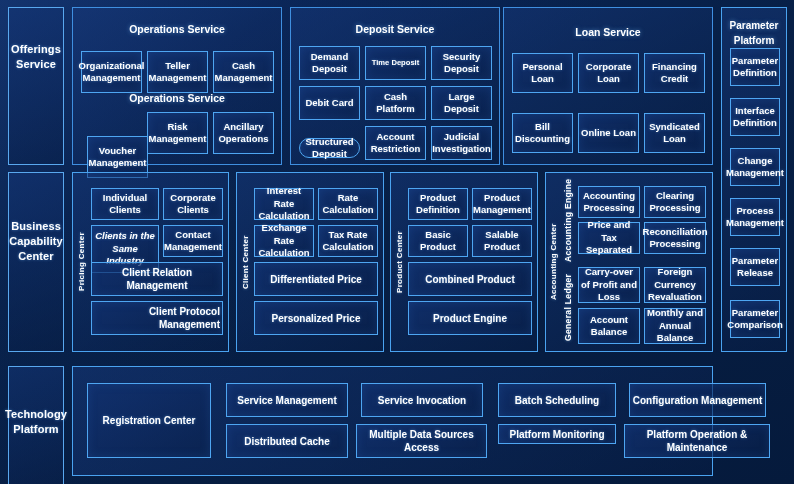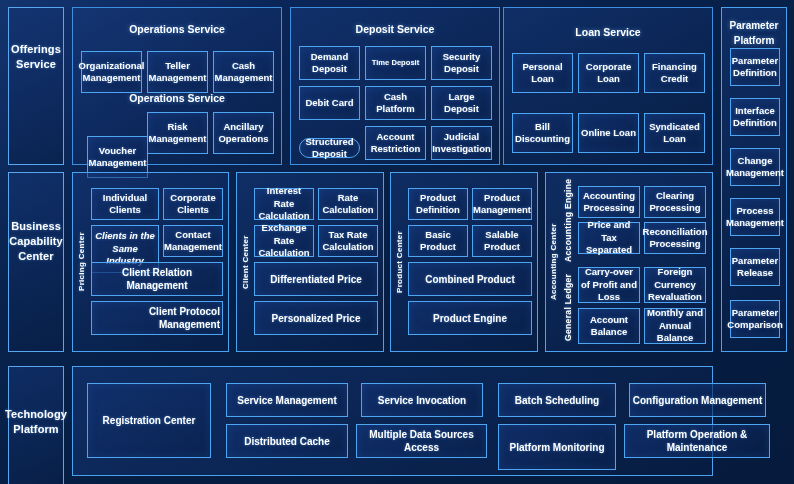--- a/index.html
+++ b/index.html
@@ -180,21 +180,21 @@
   <div class="panel bright" style="left:72px;top:366px;width:641px;height:110px;">
     <div class="cell wide" style="left:14px;top:16px;width:124px;height:75px;">Registration Center</div>
 
     <div class="cell wide" style="left:153px;top:16px;width:122px;height:34px;">Service Management</div>
     <div class="cell wide" style="left:153px;top:57px;width:122px;height:34px;">Distributed Cache</div>
 
     <div class="cell wide" style="left:288px;top:16px;width:122px;height:34px;">Service Invocation</div>
     <div class="cell wide" style="left:283px;top:57px;width:131px;height:34px;">Multiple Data Sources Access</div>
 
     <div class="cell wide" style="left:425px;top:16px;width:118px;height:34px;">Batch Scheduling</div>
-    <div class="cell wide" style="left:425px;top:57px;width:118px;height:46px;">Platform Monitoring</div>
+    <div class="cell wide" style="left:425px;top:57px;width:118px;height:20px;">Platform Monitoring</div>
 
     <div class="cell wide" style="left:556px;top:16px;width:137px;height:34px;">Configuration Management</div>
     <div class="cell wide" style="left:551px;top:57px;width:146px;height:34px;">Platform Operation &amp; Maintenance</div>
   </div>
 
   <div class="panel bright" style="left:721px;top:7px;width:66px;height:345px;">
     <div class="grouptitle" style="top:10px;font-size:10px;line-height:1.5;">Parameter Platform</div>
     <div class="cell" style="left:8px;top:40px;width:50px;height:38px;">Parameter Definition</div>
     <div class="cell" style="left:8px;top:90px;width:50px;height:38px;">Interface Definition</div>
     <div class="cell" style="left:8px;top:140px;width:50px;height:38px;">Change Management</div>

